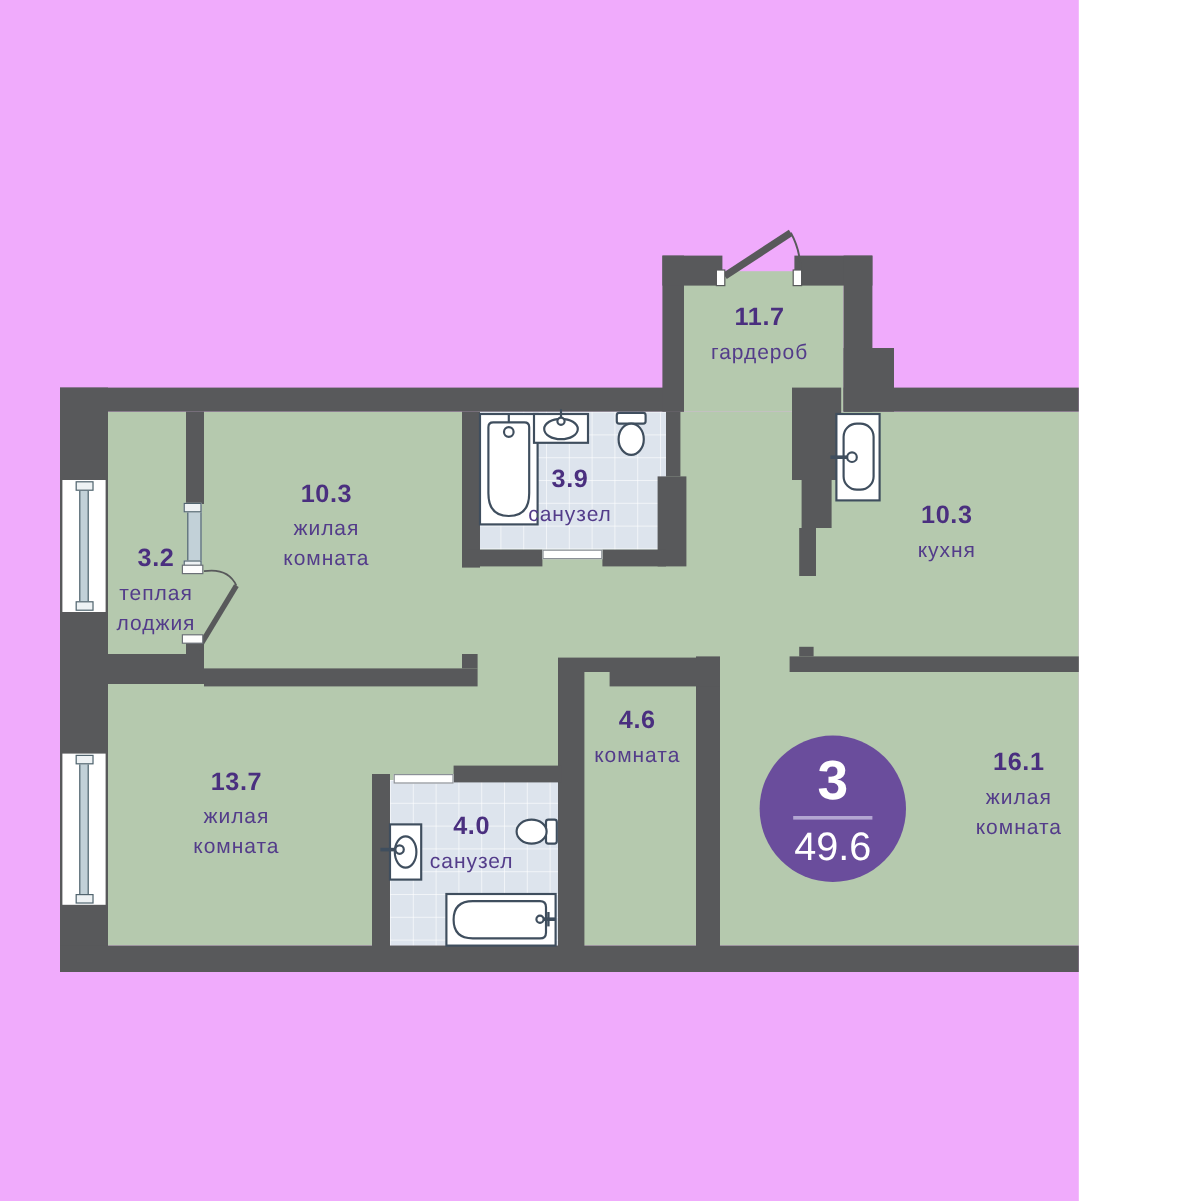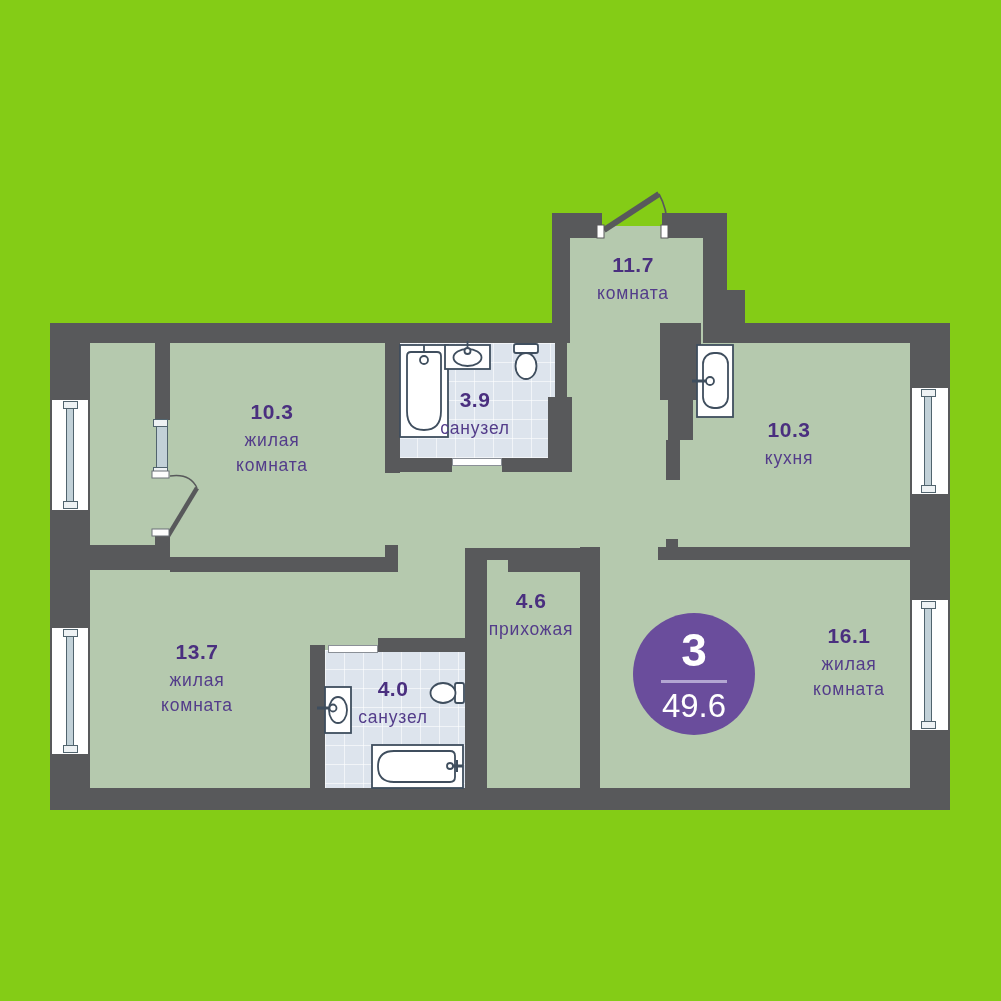--- a/index.html
+++ b/index.html
@@ -1,17 +1,17 @@
 <!DOCTYPE html>
 <html><head>
 <meta charset="utf-8">
 <style>
   html,body{margin:0;padding:0;background:#ffffff;}
   body{font-family:"Liberation Sans", sans-serif;}
-  #plan{position:relative;width:1001px;height:1001px;background:#84cc16;overflow:hidden;}
+  #plan{position:relative;width:899px;height:1001px;background:#f0abfc;overflow:hidden;}
   .green{position:absolute;background:#b5c9ae;}
   .wall{position:absolute;background:#58595b;}
   .tile{position:absolute;background-color:#dde4ed;
         background-image:linear-gradient(rgba(255,255,255,.6) 1px, transparent 1px),
                          linear-gradient(90deg, rgba(255,255,255,.6) 1px, transparent 1px);
         background-size:19px 19px;}
   .threshold{position:absolute;background:#ffffff;border:1px solid #8b9097;box-sizing:border-box;}
   .winbox{position:absolute;background:#ffffff;}
   .glazing{position:absolute;background:#c2d1d8;border:1.5px solid #51646e;box-sizing:border-box;}
   .glazing::before,.glazing::after{content:"";position:absolute;left:-4px;width:13px;height:6px;
@@ -148,21 +148,25 @@
       <rect x="372" y="745" width="91" height="43"></rect>
       <path d="M 394,751 H 450 Q 455,751 455,756 V 777 Q 455,782 450,782 H 394 Q 378,782 378,766.5 Q 378,751 394,751 Z"></path>
       <line x1="463" y1="766" x2="452" y2="766" stroke-width="3"></line>
       <circle cx="450" cy="766" r="3"></circle>
       <line x1="457" y1="760" x2="457" y2="772" stroke-width="2"></line>
     </g>
   </svg>
 
   <div class="room-label" style="left:633px;top:253px;width:130px;">
     <div class="area">11.7</div>
-    <div class="rname">комната</div>
+    <div class="rname">гардероб</div>
+  </div>
+  <div class="room-label" style="left:130px;top:454px;width:95px;">
+    <div class="area">3.2</div>
+    <div class="rname">теплая лоджия</div>
   </div>
   <div class="room-label" style="left:272px;top:400px;width:110px;">
     <div class="area">10.3</div>
     <div class="rname">жилая комната</div>
   </div>
   <div class="room-label" style="left:475px;top:388px;width:130px;">
     <div class="area">3.9</div>
     <div class="rname">санузел</div>
   </div>
   <div class="room-label" style="left:789px;top:418px;width:120px;">
@@ -172,21 +176,21 @@
   <div class="room-label" style="left:197px;top:640px;width:110px;">
     <div class="area">13.7</div>
     <div class="rname">жилая комната</div>
   </div>
   <div class="room-label" style="left:393px;top:677px;width:130px;">
     <div class="area">4.0</div>
     <div class="rname">санузел</div>
   </div>
   <div class="room-label" style="left:531px;top:589px;width:120px;">
     <div class="area">4.6</div>
-    <div class="rname">прихожая</div>
+    <div class="rname">комната</div>
   </div>
   <div class="room-label" style="left:849px;top:624px;width:110px;">
     <div class="area">16.1</div>
     <div class="rname">жилая комната</div>
   </div>
 
   <div class="badge">
     <div class="num">3</div>
     <div class="divider"></div>
     <div class="total">49.6</div>

